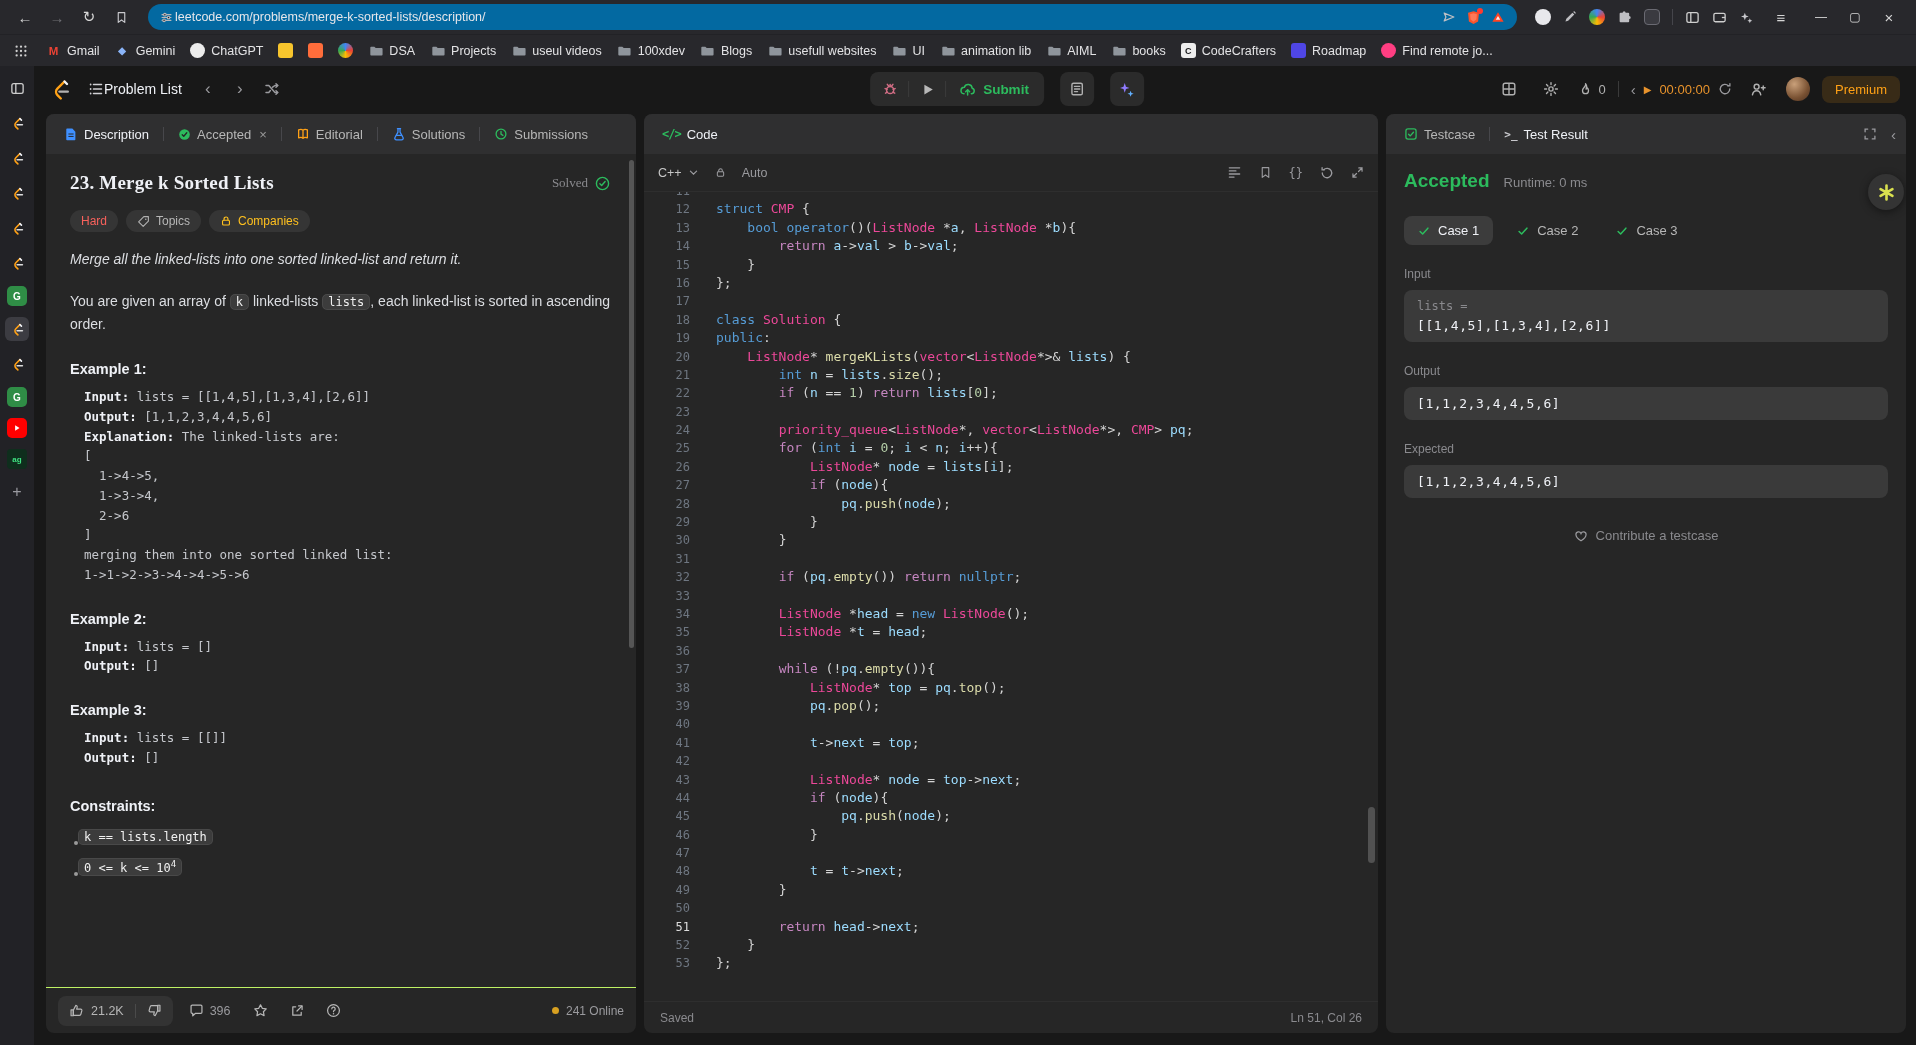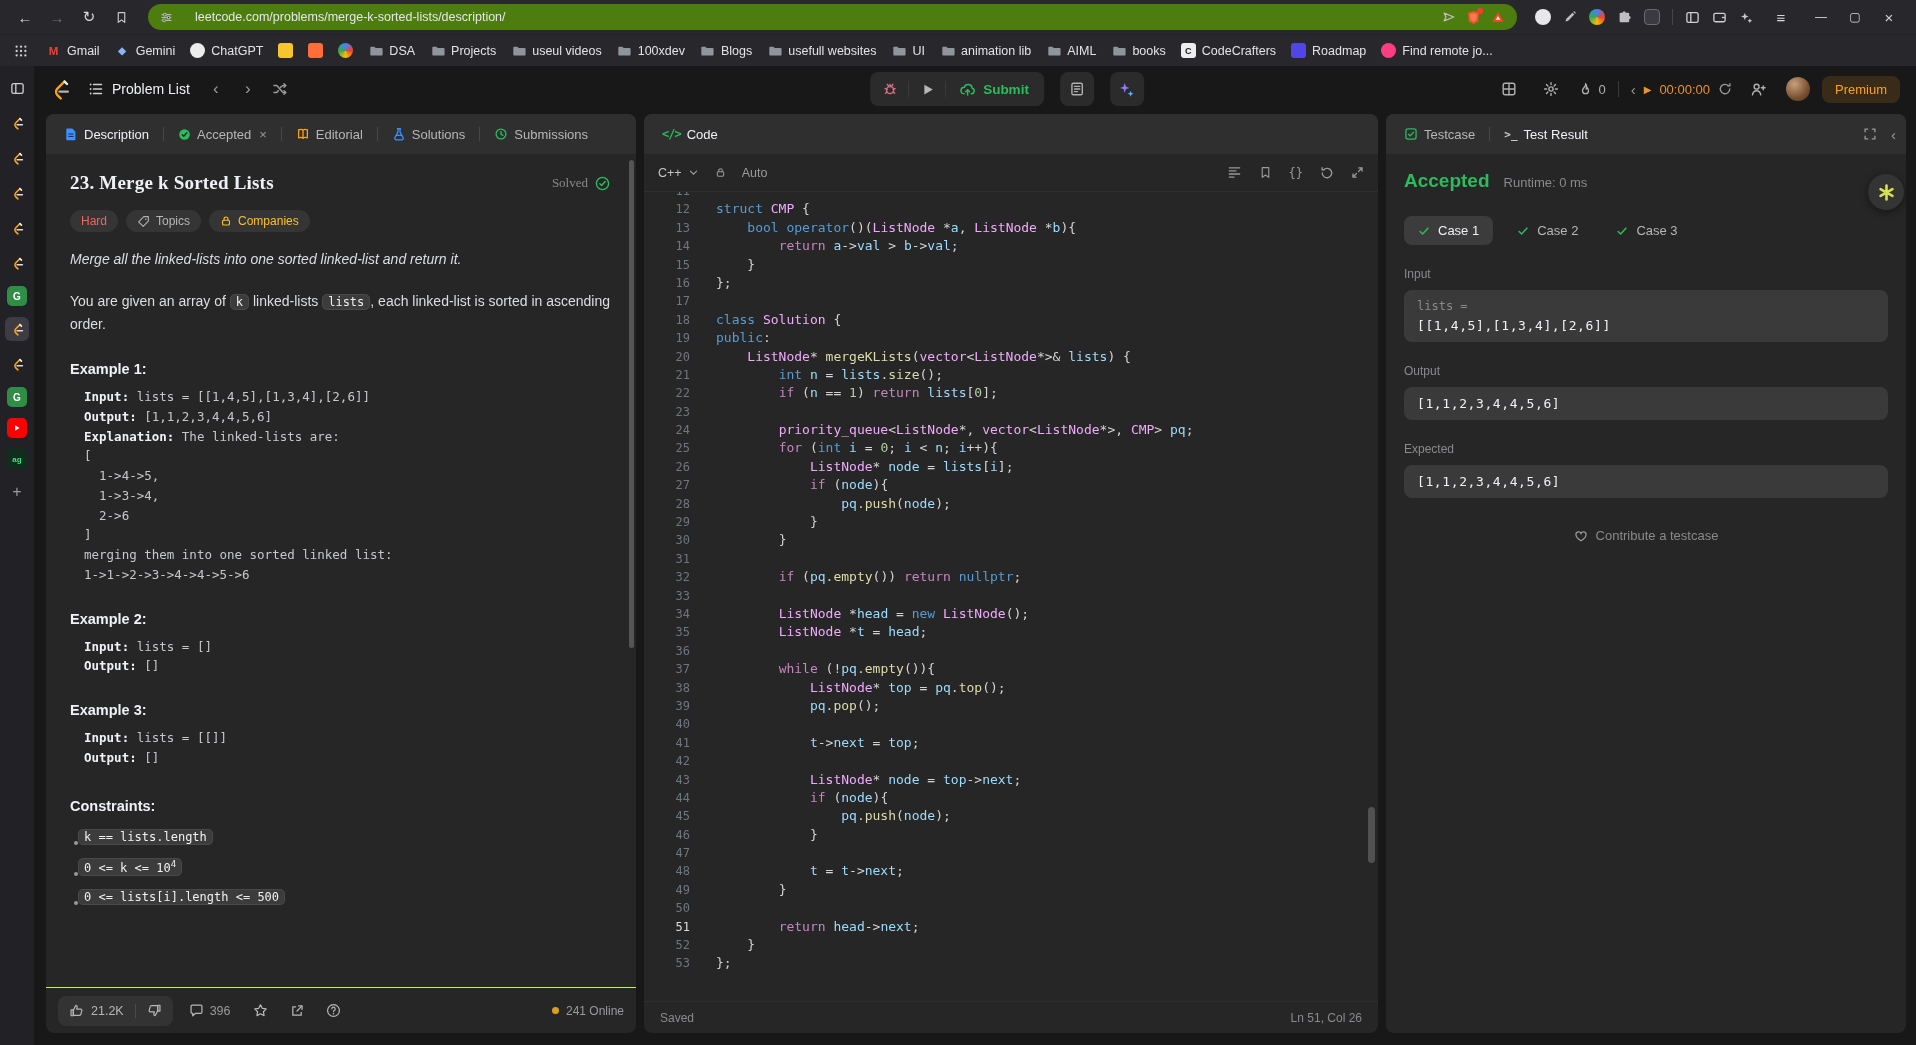--- a/index.html
+++ b/index.html
@@ -8,22 +8,22 @@
   [data-interactable="true"]{cursor:pointer;}
   svg{display:block;}
 
   .screen{width:100%;height:100%;display:flex;flex-direction:column;}
 
   
   .chrome{height:34px;background:#28282c;display:flex;align-items:center;padding:0 10px;gap:2px;flex:0 0 auto;}
   .cbtn{background:none;border:none;color:#d6d6d6;width:30px;height:28px;font-size:15px;display:flex;
     align-items:center;justify-content:center;border-radius:6px;padding:0;}
   .cbtn.dim{color:#6f6f74;}
-  .urlbar{flex:1;height:26px;background:#4d7c0f;border-radius:13px;display:flex;align-items:center;
-    padding:0 12px;gap:22px;margin:0 10px;min-width:0;}
+  .urlbar{flex:1;height:26px;background:#0369a1;border-radius:13px;display:flex;align-items:center;
+    padding:0 12px;gap:2px;margin:0 10px;min-width:0;}
   .url{font-size:12.5px;color:#e6e6ea;white-space:nowrap;overflow:hidden;flex:1;}
   .u-right{display:flex;align-items:center;gap:10px;}
   .shield-badge{position:relative;}
   .shield-badge::after{content:"";position:absolute;right:-2px;top:-2px;width:6px;height:6px;border-radius:50%;background:#ff3b30;}
   .ext{display:flex;align-items:center;gap:12px;padding:0 6px;}
   .edot{width:16px;height:16px;border-radius:50%;}
   .edot.white{background:#e8e8ec;}
   .edot.multi{background:conic-gradient(#4285f4,#ea4335,#fbbc04,#34a853,#4285f4);}
   .esq{width:16px;height:16px;border-radius:4px;}
   .esq.card{background:#3a3a40;border:1px solid #6a6a72;}
@@ -58,21 +58,21 @@
   .st-yt{background:#f00;width:20px;height:20px;border-radius:5px;}
   .st-ag{background:#0f2e1d;color:#3fe081;font-size:8px;font-weight:bold;width:20px;height:20px;border-radius:4px;}
   .st-lc-active{background:#3c3c42;}
   .st-plus{color:#9a9aa0;font-size:16px;}
 
   .app{flex:1;display:flex;flex-direction:column;min-width:0;}
 
   
   .lc-header{height:46px;display:flex;align-items:center;padding:0 16px 0 14px;position:relative;flex:0 0 auto;}
   .h-left{display:flex;align-items:center;gap:4px;}
-  .plist{display:flex;gap:8px;font-size:14px;color:#eff1f6;padding:6px 8px;border-radius:6px;margin-left:4px;white-space:nowrap;}
+  .plist{display:flex;gap:0;font-size:14px;color:#eff1f6;padding:6px 8px;border-radius:6px;margin-left:4px;white-space:nowrap;}
   .hnav{width:28px;height:28px;display:flex;align-items:center;justify-content:center;color:#9a9a9e;font-size:17px;border-radius:6px;}
   .h-center{position:absolute;left:50%;top:50%;transform:translate(-50%,-50%);display:flex;align-items:center;gap:16px;margin-left:32px;}
   .run-group{display:flex;align-items:center;background:#2b2b2b;border-radius:8px;height:34px;padding:0 2px;}
   .rg-btn{width:36px;height:34px;display:flex;align-items:center;justify-content:center;}
   .rg-div{width:1px;height:16px;background:#3c3c3c;}
   .submit{display:flex;align-items:center;gap:7px;color:#2cbb5d;font-size:13.5px;font-weight:600;padding:0 13px;height:34px;}
   .h-sq{width:34px;height:34px;border-radius:8px;background:#2b2b2b;display:flex;align-items:center;justify-content:center;}
   .h-right{margin-left:auto;display:flex;align-items:center;gap:12px;}
   .hbtn{width:30px;height:30px;display:flex;align-items:center;justify-content:center;border-radius:6px;}
   .streak{display:flex;align-items:center;gap:5px;color:#b0b0b0;font-size:13px;}
@@ -138,21 +138,21 @@
   .lang{display:flex;align-items:center;gap:6px;font-size:12.5px;color:#c7c7c7;}
   .auto{display:flex;align-items:center;gap:16px;font-size:12.5px;color:#9a9a9e;}
   .etools{margin-left:auto;display:flex;align-items:center;gap:17px;color:#9a9a9e;}
   .braces{font-family:"DejaVu Sans Mono",monospace;font-size:12px;color:#9a9a9e;}
   .codewrap{flex:1;position:relative;overflow:hidden;font-family:"DejaVu Sans Mono",monospace;font-size:13px;}
   #codelines{margin-top:-10px;}
   .cl{display:flex;height:18.4px;line-height:18.4px;white-space:pre;}
   .ln{width:46px;text-align:right;color:#6e7681;flex:0 0 auto;font-size:12px;}
   .ln-active{color:#dcdcdc;}
   .ct{padding-left:26px;color:#d4d4d4;}
-  .c-ctrl{color:#c586c0;} .c-kw{color:#569cd6;} .c-type{color:#f0abfc;margin-top:24px;}
+  .c-ctrl{color:#c586c0;} .c-kw{color:#569cd6;} .c-type{color:#ec4899;margin-top:24px;}
   .c-fn{color:#dcdcaa;} .c-var{color:#9cdcfe;} .c-num{color:#b5cea8;} .c-pun{color:#d4d4d4;}
   .escroll{position:absolute;right:3px;top:76%;width:7px;height:56px;background:#515151;border-radius:4px;}
   .estatus{height:32px;display:flex;align-items:center;justify-content:space-between;padding:0 16px;
     color:#8a8a8e;font-size:12px;flex:0 0 auto;border-top:1px solid #2e2e2e;}
 
   
   .res-body{flex:1;padding:16px 18px;overflow:hidden;}
   .res-status{display:flex;align-items:baseline;gap:14px;}
   .accepted{color:#2cbb5d;font-size:19px;font-weight:600;}
   .runtime{color:#8a8a8e;font-size:13px;}
@@ -678,24 +678,20 @@
               </div>
             <div class="cons-title" data-interactable="false">Constraints:</div>
             <ul id="constraints" data-interactable="false">
                 <li data-interactable="false">
                   <span class="bullet"></span>
                   <span class="codechip">k == lists.length</span>
                 </li>
                 <li data-interactable="false">
                   <span class="bullet"></span>
                   <span class="codechip">0 &lt;= k &lt;= 10<sup>4</sup></span>
-                </li>
-                <li data-interactable="false">
-                  <span class="bullet"></span>
-                  <span class="codechip">0 &lt;= lists[i].length &lt;= 500</span>
                 </li>
               </ul>
           </div>
           <div class="lscroll" data-interactable="true"></div>
 
           <div class="pfoot" data-interactable="false">
             <div class="votes" data-interactable="false">
               <span class="vbtn" data-interactable="true">
                 <svg width="15" height="15" viewBox="0 0 16 16" fill="none" stroke="#b7b7b7" stroke-width="1.3" stroke-linejoin="round">
                     <path d="M2.2 7.4h2.4v6.2H2.2z"></path>

